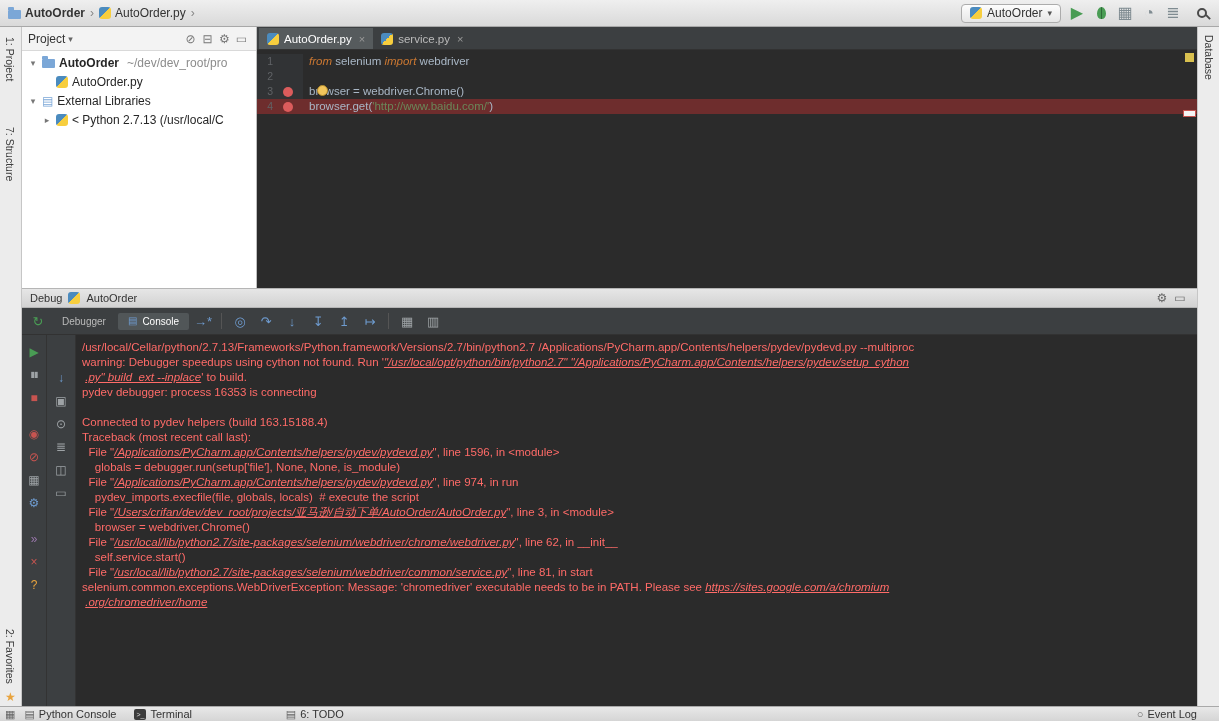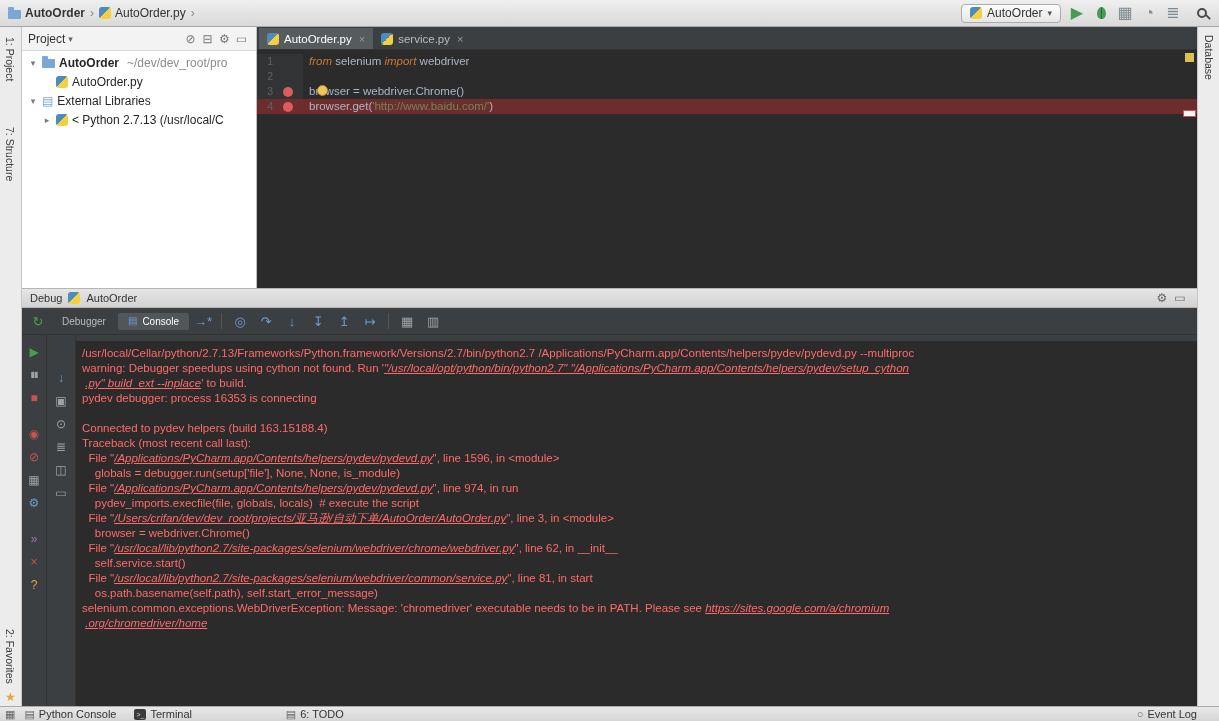--- a/index.html
+++ b/index.html
@@ -74,21 +74,21 @@
   .dtab{padding:3px 10px;color:#bbb;font-size:10px;display:flex;gap:5px;align-items:center;justify-content:center;}
   .dtab.active{background:#515658;color:#fff;border-radius:2px;}
   .dbtn{width:24px;height:22px;display:flex;align-items:center;justify-content:center;font-size:13px;}
   .vsep{width:1px;height:16px;background:#555;margin:0 4px;}
   .dbody{flex:1;display:flex;min-height:0;}
   .colA{width:25px;border-right:1px solid #333;padding-top:4px;flex:none;}
   .colB{width:29px;border-right:1px solid #333;padding-top:30px;flex:none;}
   .sbtn{width:22px;height:20px;display:flex;align-items:center;justify-content:center;font-size:12px;margin:3px auto;}
   .sbtn.small{font-size:8px;letter-spacing:-1px;}
   .gap{margin-bottom:16px;}
-  .console{flex:1;background:#2b2b2b;font-family:"DejaVu Sans Mono",monospace;font-size:11.5px;line-height:15px;color:#FF6B68;padding:5px 0 0 6px;overflow:hidden;margin-top:6px;}
+  .console{flex:1;background:#2b2b2b;font-family:"DejaVu Sans Mono",monospace;font-size:11.5px;line-height:15px;color:#FF6B68;padding:5px 0 0 6px;overflow:hidden;}
   .cl{white-space:pre;}
   .lnk{text-decoration:underline;font-style:italic;}
 
   
   .bbar{position:absolute;left:0;right:0;bottom:0;height:15px;background:linear-gradient(#e8e8e8,#d5d5d5);border-top:1px solid #a9a9a9;display:flex;align-items:center;font-size:11px;color:#333;overflow:hidden;}
   .bitem{display:flex;align-items:center;gap:4px;padding:0 9px;height:100%;}
   .bitem.active{background:#bdbdbd;margin-top:48px;}
   #bbar-right{margin-left:auto;display:flex;align-items:center;gap:4px;padding-right:22px;}
   .cicon{color:#666;font-size:11px;}
 </style>
@@ -344,21 +344,20 @@
           <div class="cl"><span>Traceback (most recent call last):</span></div>
           <div class="cl"><span>  File "</span><span class="lnk">/Applications/PyCharm.app/Contents/helpers/pydev/pydevd.py</span><span>", line 1596, in &lt;module&gt;</span></div>
           <div class="cl"><span>    globals = debugger.run(setup['file'], None, None, is_module)</span></div>
           <div class="cl"><span>  File "</span><span class="lnk">/Applications/PyCharm.app/Contents/helpers/pydev/pydevd.py</span><span>", line 974, in run</span></div>
           <div class="cl"><span>    pydev_imports.execfile(file, globals, locals)  # execute the script</span></div>
           <div class="cl"><span>  File "</span><span class="lnk">/Users/crifan/dev/dev_root/projects/亚马逊/自动下单/AutoOrder/AutoOrder.py</span><span>", line 3, in &lt;module&gt;</span></div>
           <div class="cl"><span>    browser = webdriver.Chrome()</span></div>
           <div class="cl"><span>  File "</span><span class="lnk">/usr/local/lib/python2.7/site-packages/selenium/webdriver/chrome/webdriver.py</span><span>", line 62, in __init__</span></div>
           <div class="cl"><span>    self.service.start()</span></div>
           <div class="cl"><span>  File "</span><span class="lnk">/usr/local/lib/python2.7/site-packages/selenium/webdriver/common/service.py</span><span>", line 81, in start</span></div>
-          <div class="cl"><span>    os.path.basename(self.path), self.start_error_message)</span></div>
           <div class="cl"><span>selenium.common.exceptions.WebDriverException: Message: 'chromedriver' executable needs to be in PATH. Please see </span><span class="lnk">https://sites.google.com/a/chromium</span></div>
           <div class="cl"><span> </span><span class="lnk">.org/chromedriver/home</span></div>
         </div>
     </div>
   </div>
 
   <div class="bbar">
     <span class="g cicon" style="margin-left:5px">▦</span>
     <span id="bbar-left" style="display:flex;height:100%">
         <span class="bitem">

